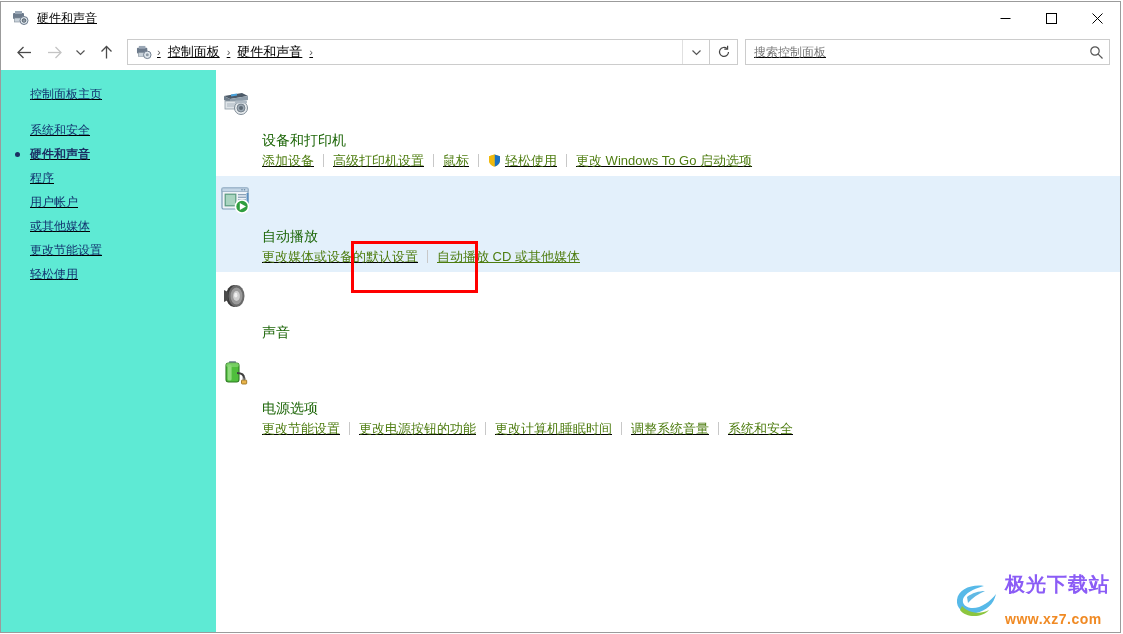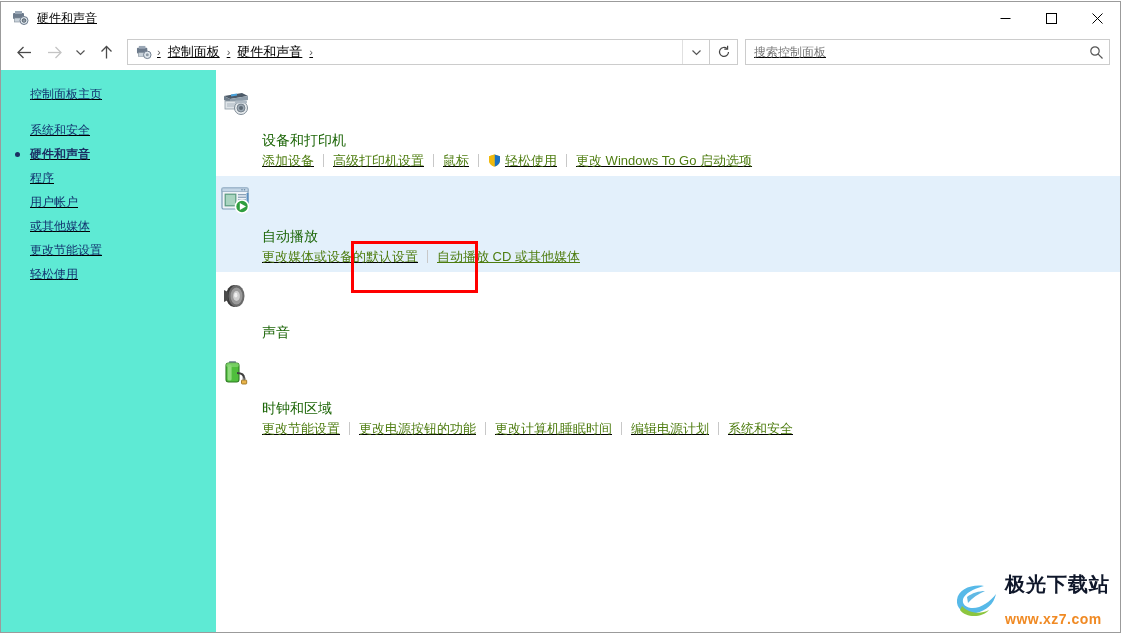--- a/index.html
+++ b/index.html
@@ -525,47 +525,47 @@
             <rect x="6" y="6" width="13" height="19" rx="2.5" fill="#4fbe3c" stroke="#2f7a23" stroke-width="1.1"></rect>
             <rect x="7.6" y="7.5" width="4" height="16" rx="1.6" fill="#9be089" opacity="0.85"></rect>
             <rect x="6" y="6" width="13" height="4" rx="2" fill="#86d673" opacity="0.7"></rect>
             <path d="M17 16 C22 16 24 18 24 21 L24 24" fill="none" stroke="#3f3f3f" stroke-width="2.2"></path>
             <rect x="21.5" y="23" width="5.2" height="4" rx="0.8" fill="#e8b34a" stroke="#9d7420" stroke-width="0.9"></rect>
             <rect x="22.6" y="20.6" width="1.1" height="2.6" fill="#9a9a9a"></rect>
             <rect x="24.6" y="20.6" width="1.1" height="2.6" fill="#9a9a9a"></rect>
           </svg>
         </div>
         <div class="sec-body">
-          <div class="sec-title">时钟和区域</div>
+          <div class="sec-title">电源选项</div>
           <div class="sec-links">
             <span class="sec-link">更改节能设置</span>
             <span class="link-sep"></span>
             <span class="sec-link">更改电源按钮的功能</span>
             <span class="link-sep"></span>
             <span class="sec-link">更改计算机睡眠时间</span>
             <span class="link-sep"></span>
-            <span class="sec-link">编辑电源计划</span>
+            <span class="sec-link">调整系统音量</span>
             <span class="link-sep"></span>
             <span class="sec-link">系统和安全</span>
           </div>
         </div>
       </div>
 
     </div>
 
     <div id="annotation-box" style="left: 350px; top: 171px; width: 127px; height: 52px; border-color: rgb(255, 0, 0);"></div>
 
     <div id="watermark">
       <span style="display:flex;align-items:center;">
         <svg width="46" height="40" viewBox="0 0 46 40">
           <path d="M30 6 C18 4 4 9 3 20 C2 30 12 35 22 33 C32 31 40 24 42 14 C36 22 26 29 17 28 C10 27 7 22 10 17 C14 11 23 8 30 6 Z" fill="#57b9e8"></path>
           <path d="M8 26 C14 33 26 35 35 30 C28 38 12 38 6 30 Z" fill="#8dc63f"></path>
           <path d="M13 17 C18 13 25 11 31 11 C24 14 18 18 14 23 Z" fill="#3aa7dd" opacity="0.8"></path>
         </svg>
       </span>
       <span id="wm-text">
-        <span id="wm-title" style="color: #0f172a;">极光下载站</span>
+        <span id="wm-title" style="color: #8b5cf6;">极光下载站</span>
         <span id="wm-url" style="color: rgb(240, 138, 36);">www.xz7.com</span>
       </span>
     </div>
 
   </div>
 </div>
 
 </body></html>

